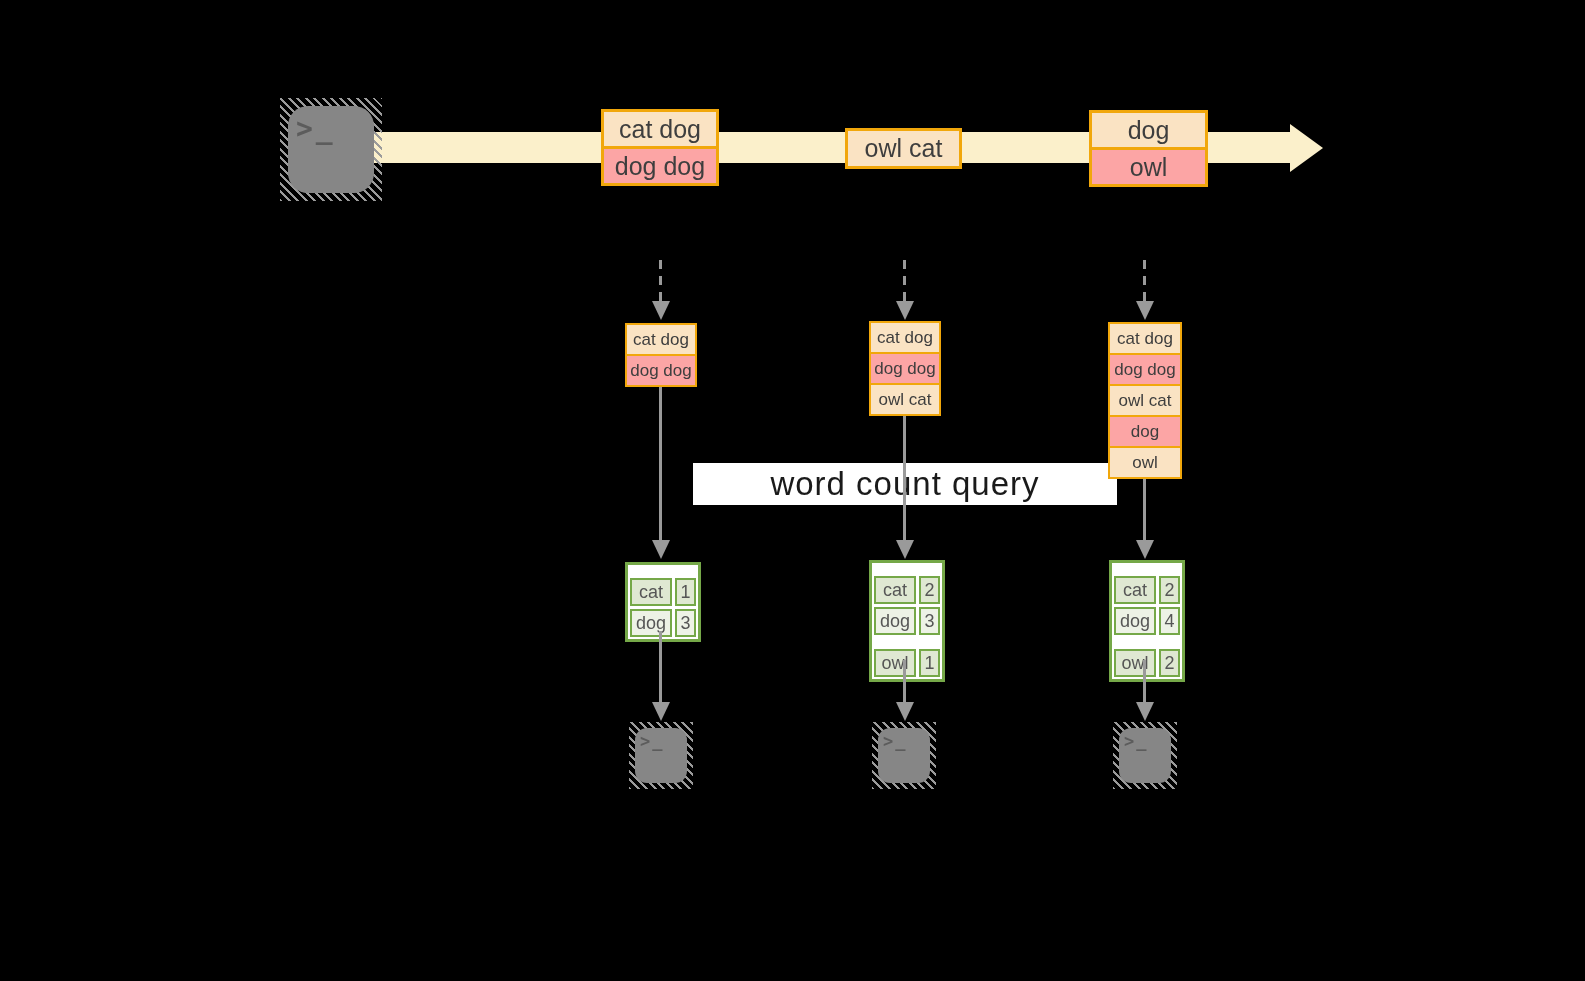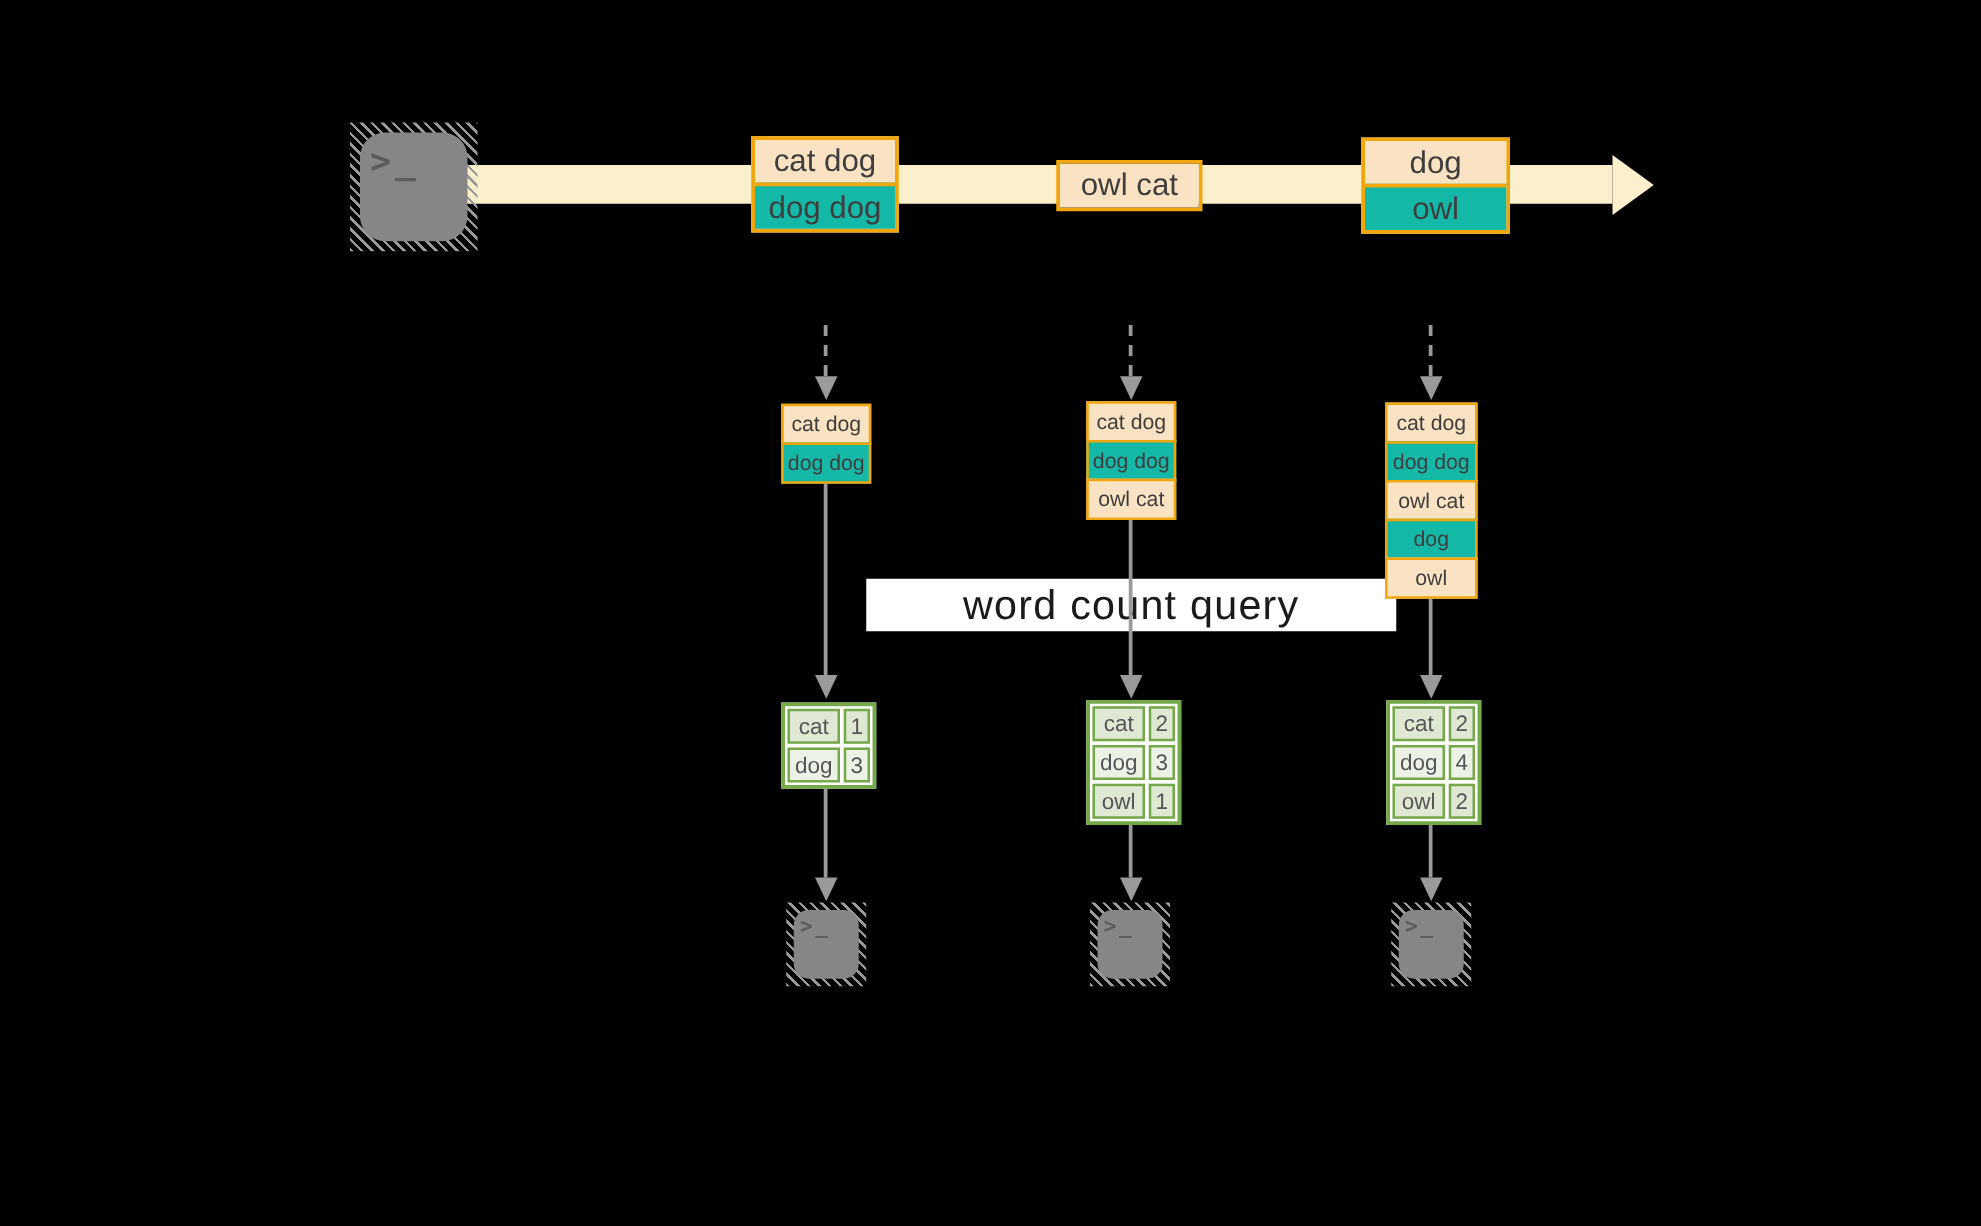--- a/index.html
+++ b/index.html
@@ -14,21 +14,21 @@
   .band-head{width:0;height:0;border-top:24px solid transparent;border-bottom:24px solid transparent;
              border-left:33px solid #FBF0CB;z-index:1;}
 
   
   .ebox{border:3px solid #F1A70B;z-index:2;background:#FCF2E4;}
   .ebox .ev-row{height:34px;display:flex;align-items:center;justify-content:center;
                 font-size:25px;color:#3E3E3E;}
   .ebox .ev-row + .ev-row{border-top:3px solid #F1A70B;}
   .ebox .ev-row.single{height:35px;}
   .fill-a{background:#FAE3C3;}
-  .fill-b{background:#14b8a6;}
+  .fill-b{background:#fca5a5;}
 
   
   .stack{z-index:6;}
   .stack .st-row{height:33px;border:2px solid #F1A70B;box-sizing:border-box;
                  display:flex;align-items:center;justify-content:center;
                  font-size:17px;color:#3E3E3E;}
   .stack .st-row + .st-row{margin-top:-2px;}
 
   
   .dash-line{width:3px;background-image:repeating-linear-gradient(to bottom,#9A9A9A 0 9px,transparent 9px 16px);z-index:3;}
@@ -39,21 +39,21 @@
   
   .banner{background:#FFFFFF;z-index:4;display:flex;align-items:center;justify-content:center;}
   .banner span{font-size:33px;font-weight:300;color:#1A1A1A;letter-spacing:1px;}
 
   
   .ctable{background:#FFFFFF;border:3px solid #75A848;padding:2px;z-index:6;
           display:grid;grid-template-columns:1fr 21px;gap:3px;box-sizing:content-box;}
   .ctable .cell{border:2px solid #75A848;box-sizing:border-box;height:28px;
                 display:flex;align-items:center;justify-content:center;
                 font-size:18px;color:#565656;}
-  .g-a{background:#DFE8D2;}
+  .g-a{background:#DFE8D2;margin-top:11px;}
   .g-b{background:#EDF2E6;}
 
   
   .term{z-index:5;background-image:repeating-linear-gradient(45deg,#9B9B9B 0 2px,transparent 2px 6px);}
   .term-body{position:absolute;background:#868686;}
   .term-body.big{inset:8px;border-radius:20px;}
   .term-body.small{inset:6px;border-radius:12px;}
   .term-glyph{position:absolute;font-family:"DejaVu Sans Mono",monospace;font-weight:bold;color:#5C5C5C;}
   .term-glyph.big{left:16px;top:14px;font-size:28px;letter-spacing:3px;}
   .term-glyph.small{left:11px;top:9px;font-size:17px;letter-spacing:2px;}

